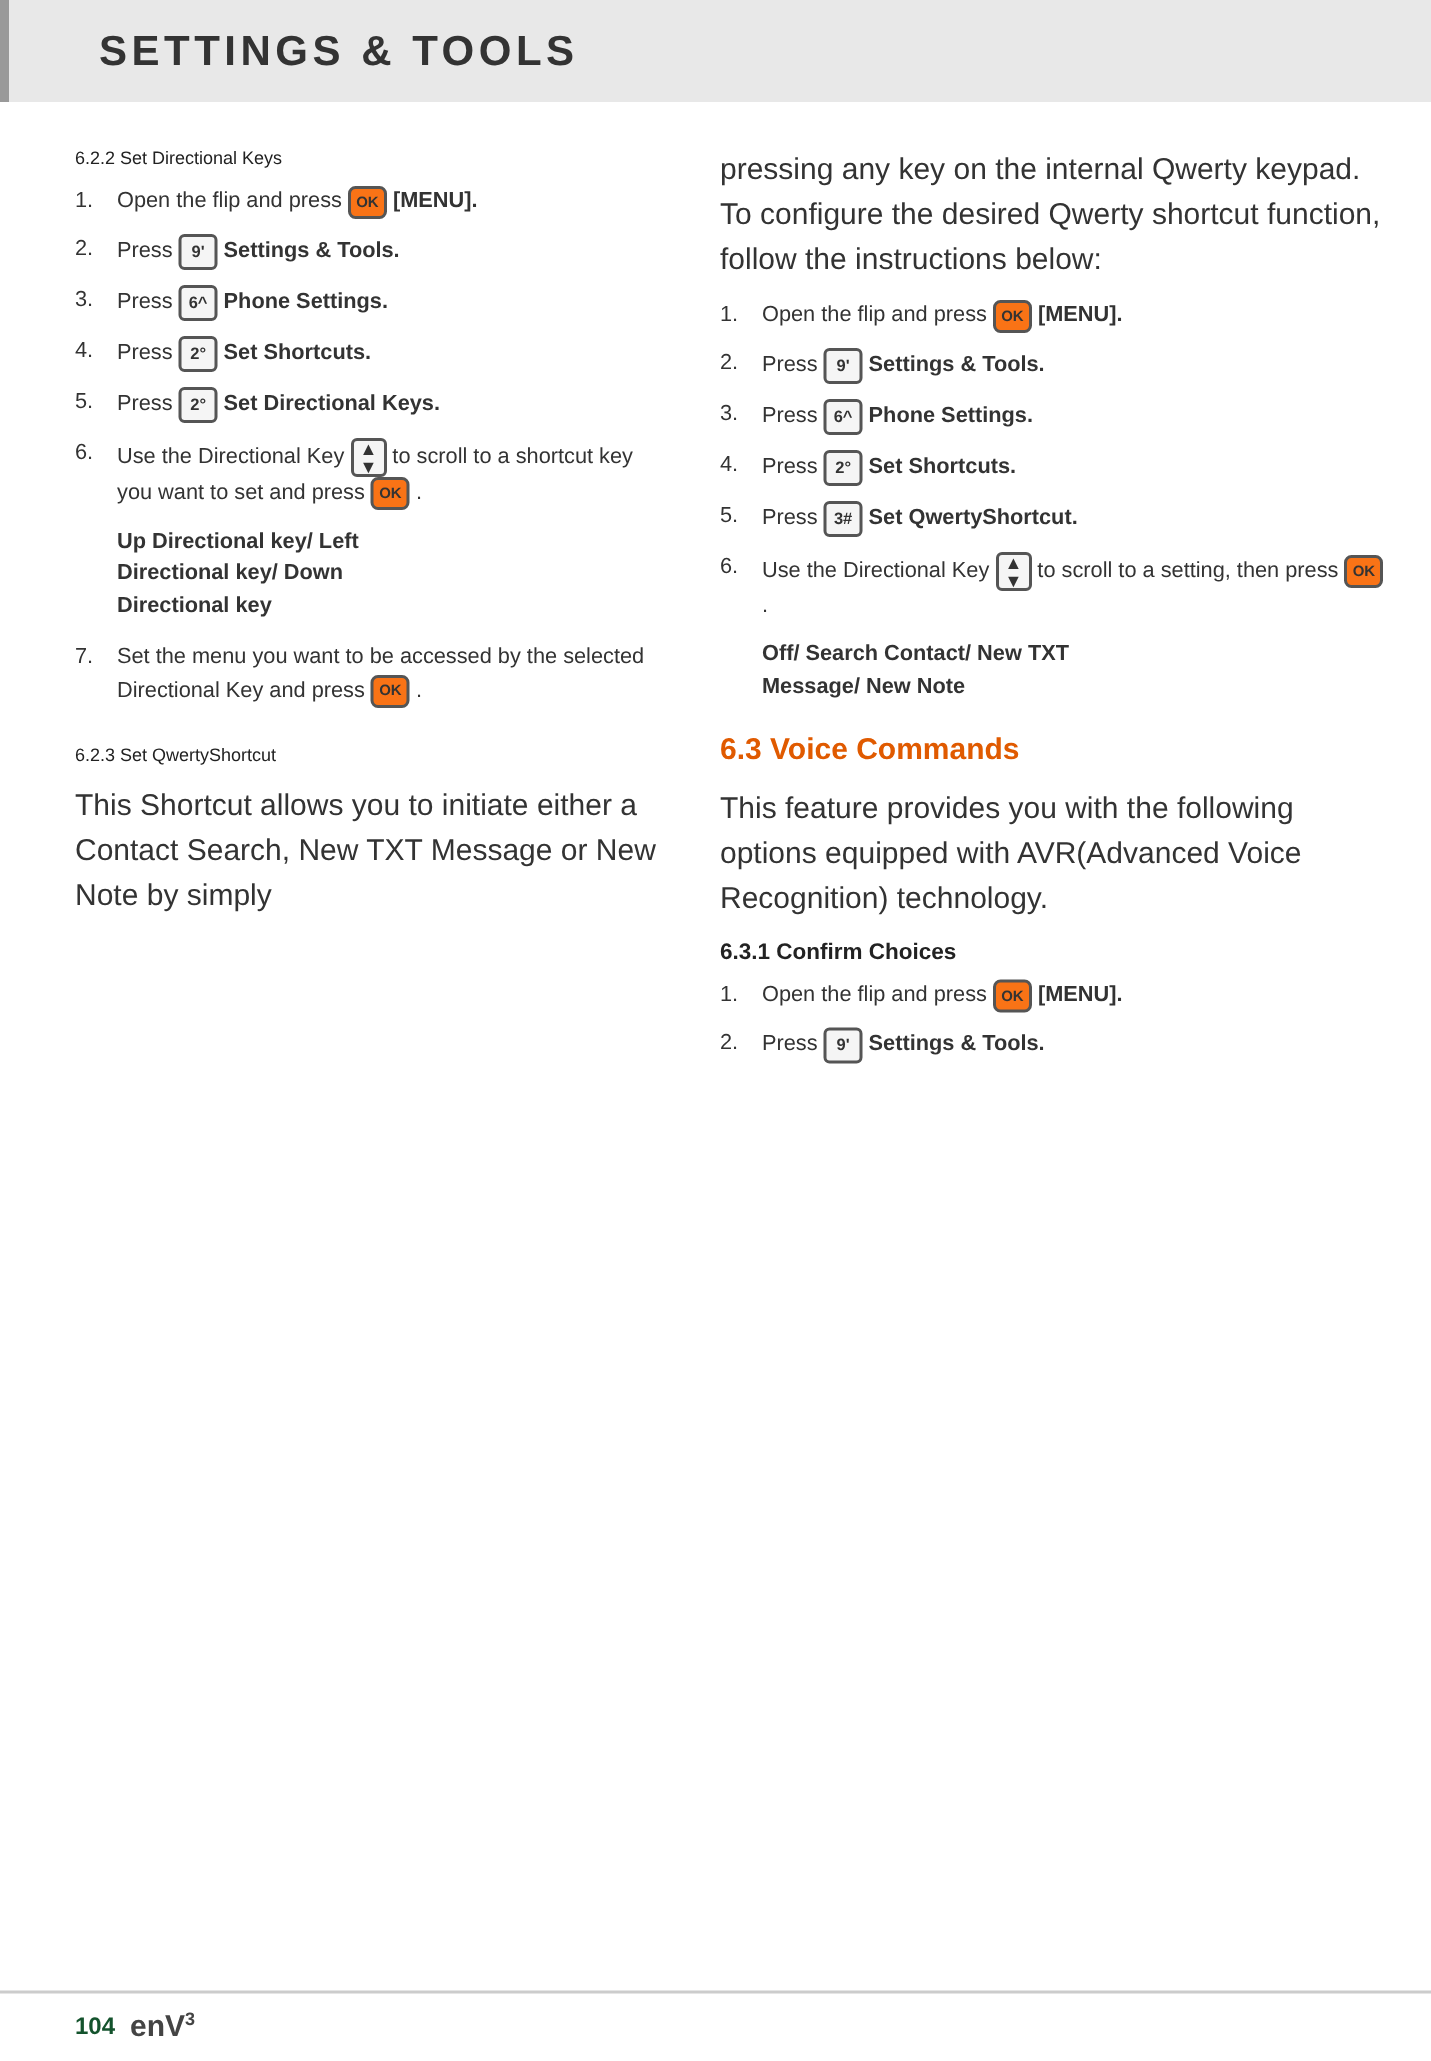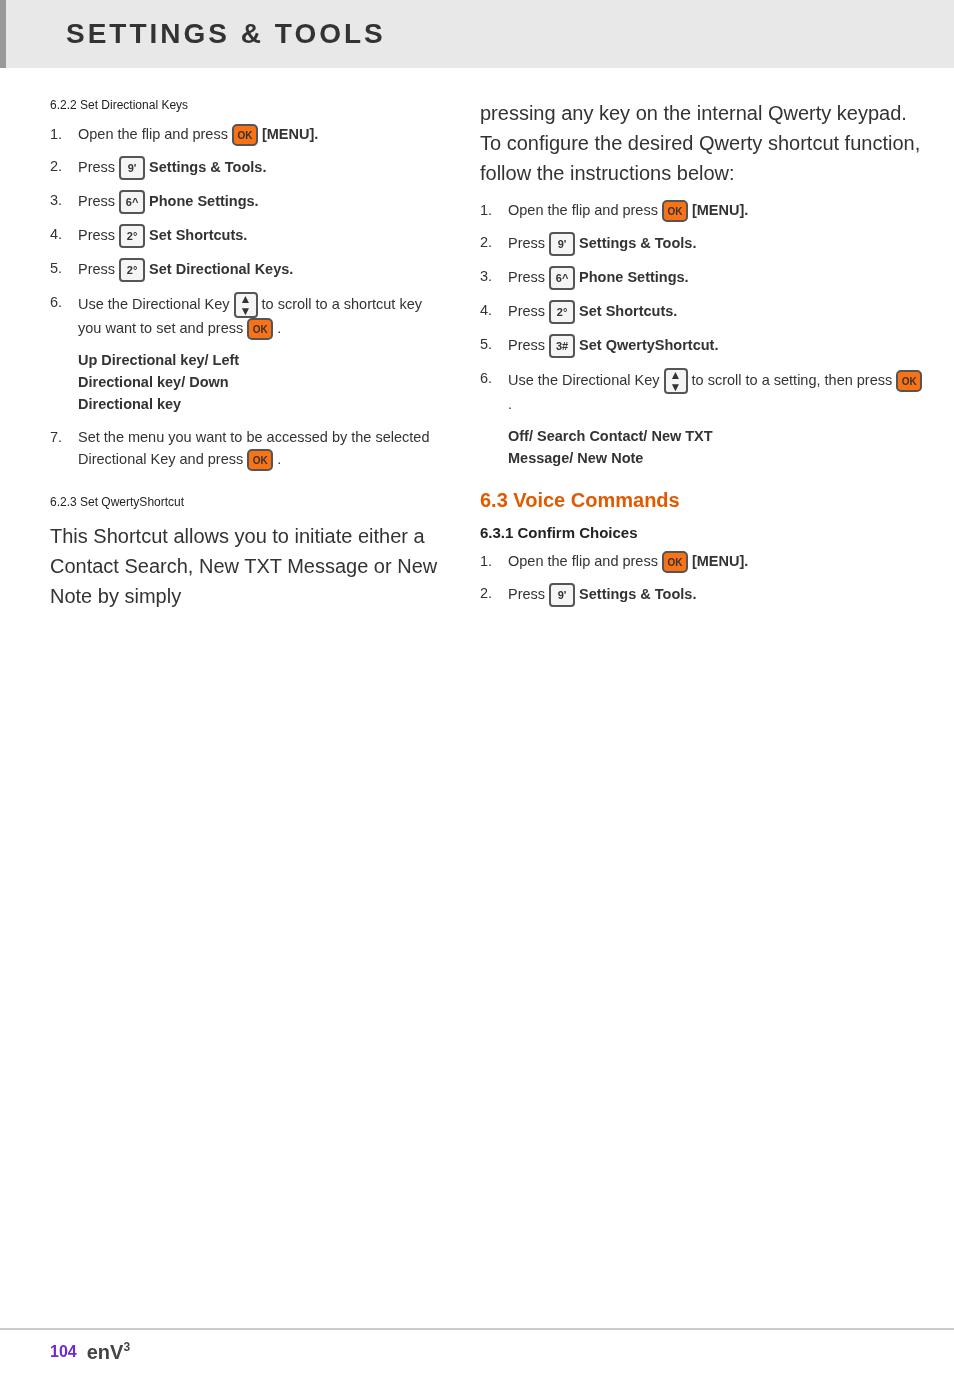--- a/index.html
+++ b/index.html
@@ -172,21 +172,21 @@
       bottom: 0;
       left: 0;
       right: 0;
       border-top: 2px solid #ccc;
       padding: 10px 50px;
       display: flex;
       align-items: center;
     }
     .footer-page {
       font-size: 16px;
-      color: #6d28d9;
+      color: #14532d;
       font-weight: bold;
     }
     .footer-brand {
       font-size: 20px;
       font-weight: bold;
       color: #444;
       margin-left: 10px;
     }
     .footer-brand sup {
       font-size: 12px;
@@ -355,20 +355,23 @@
         </span>
       </div>
 
       <div class="indented-note">
         Off/ Search Contact/ New TXT<br>
         Message/ New Note
       </div>
 
       <div>
         <div class="section-heading-orange">6.3 Voice Commands</div>
+        <div class="body-text">
+          This feature provides you with the following options equipped with AVR(Advanced Voice Recognition) technology.
+        </div>
       </div>
 
       <div>
         <div class="sub-heading">6.3.1 Confirm Choices</div>
 
         <div class="step-item">
           <span class="step-num">1.</span>
           <span class="step-content">
             <span>Open the flip and press</span>
             <span class="key-icon-ok">OK</span>

